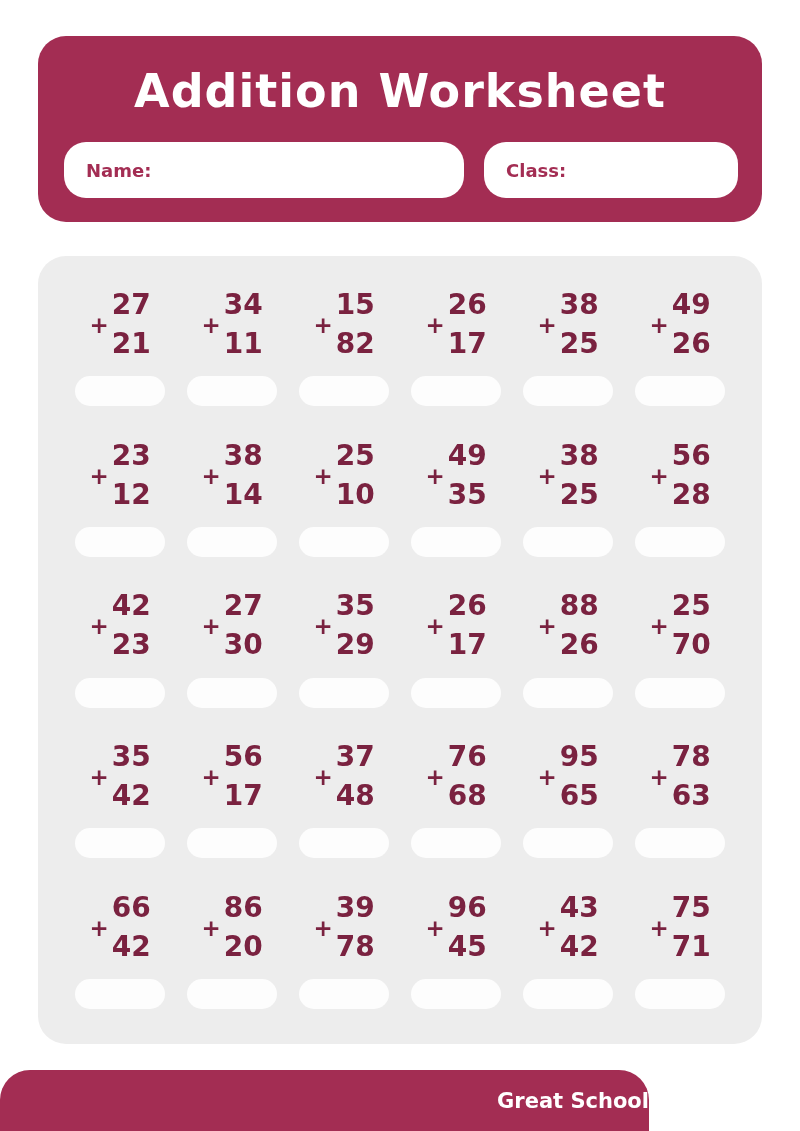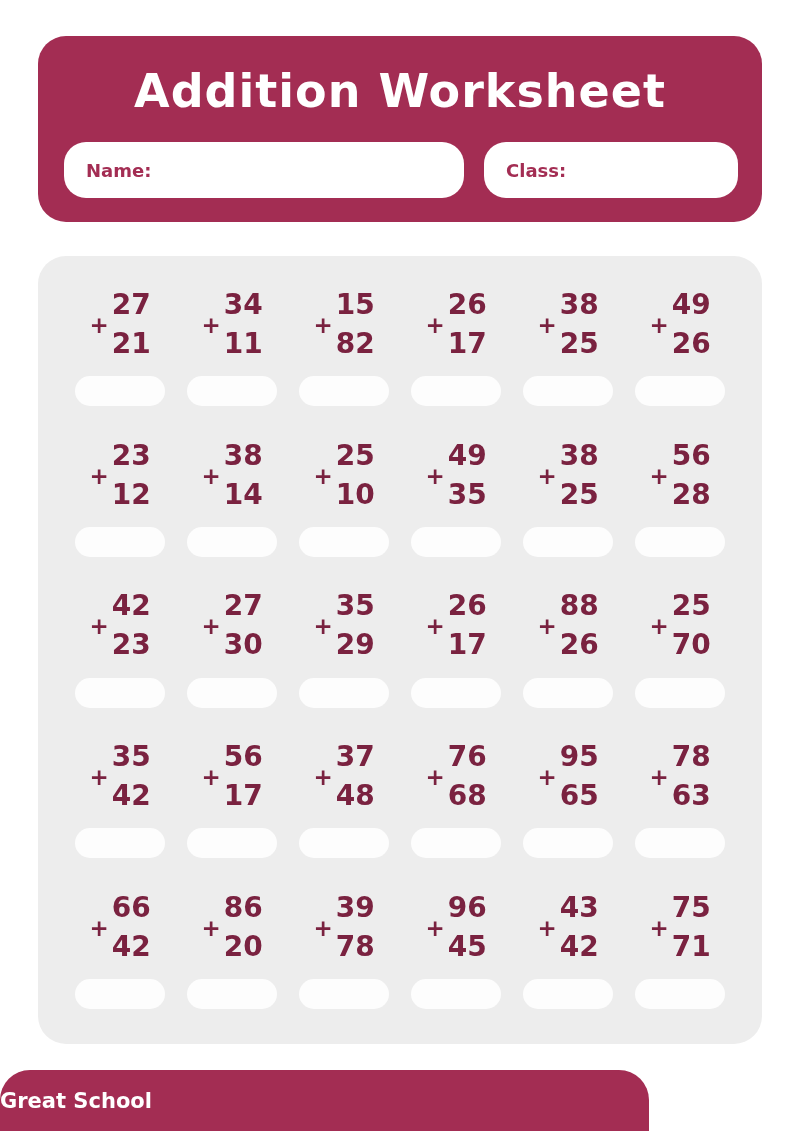--- a/index.html
+++ b/index.html
@@ -99,21 +99,21 @@
 
   
   .footer-bar {
     position: absolute;
     left: 0; bottom: 0;
     width: 649px; height: 61px;
     background: #A32D53;
     border-radius: 30px 30px 0 0;
     display: flex;
     align-items: center;
-    justify-content: flex-start;
+    justify-content: flex-end;
     color: #ffffff;
     font-weight: bold;
     font-size: 21px;
   }
 </style>
 </head>
 <body>
 
 <div class="page">
 

